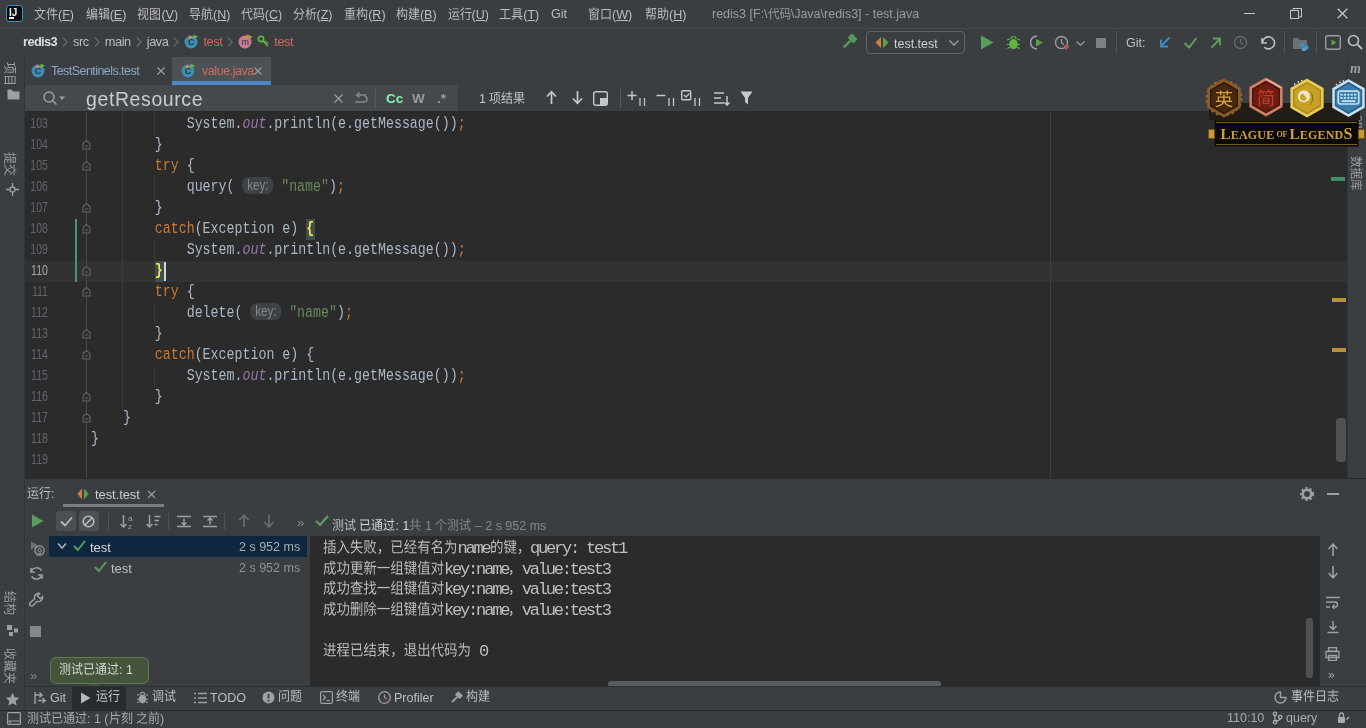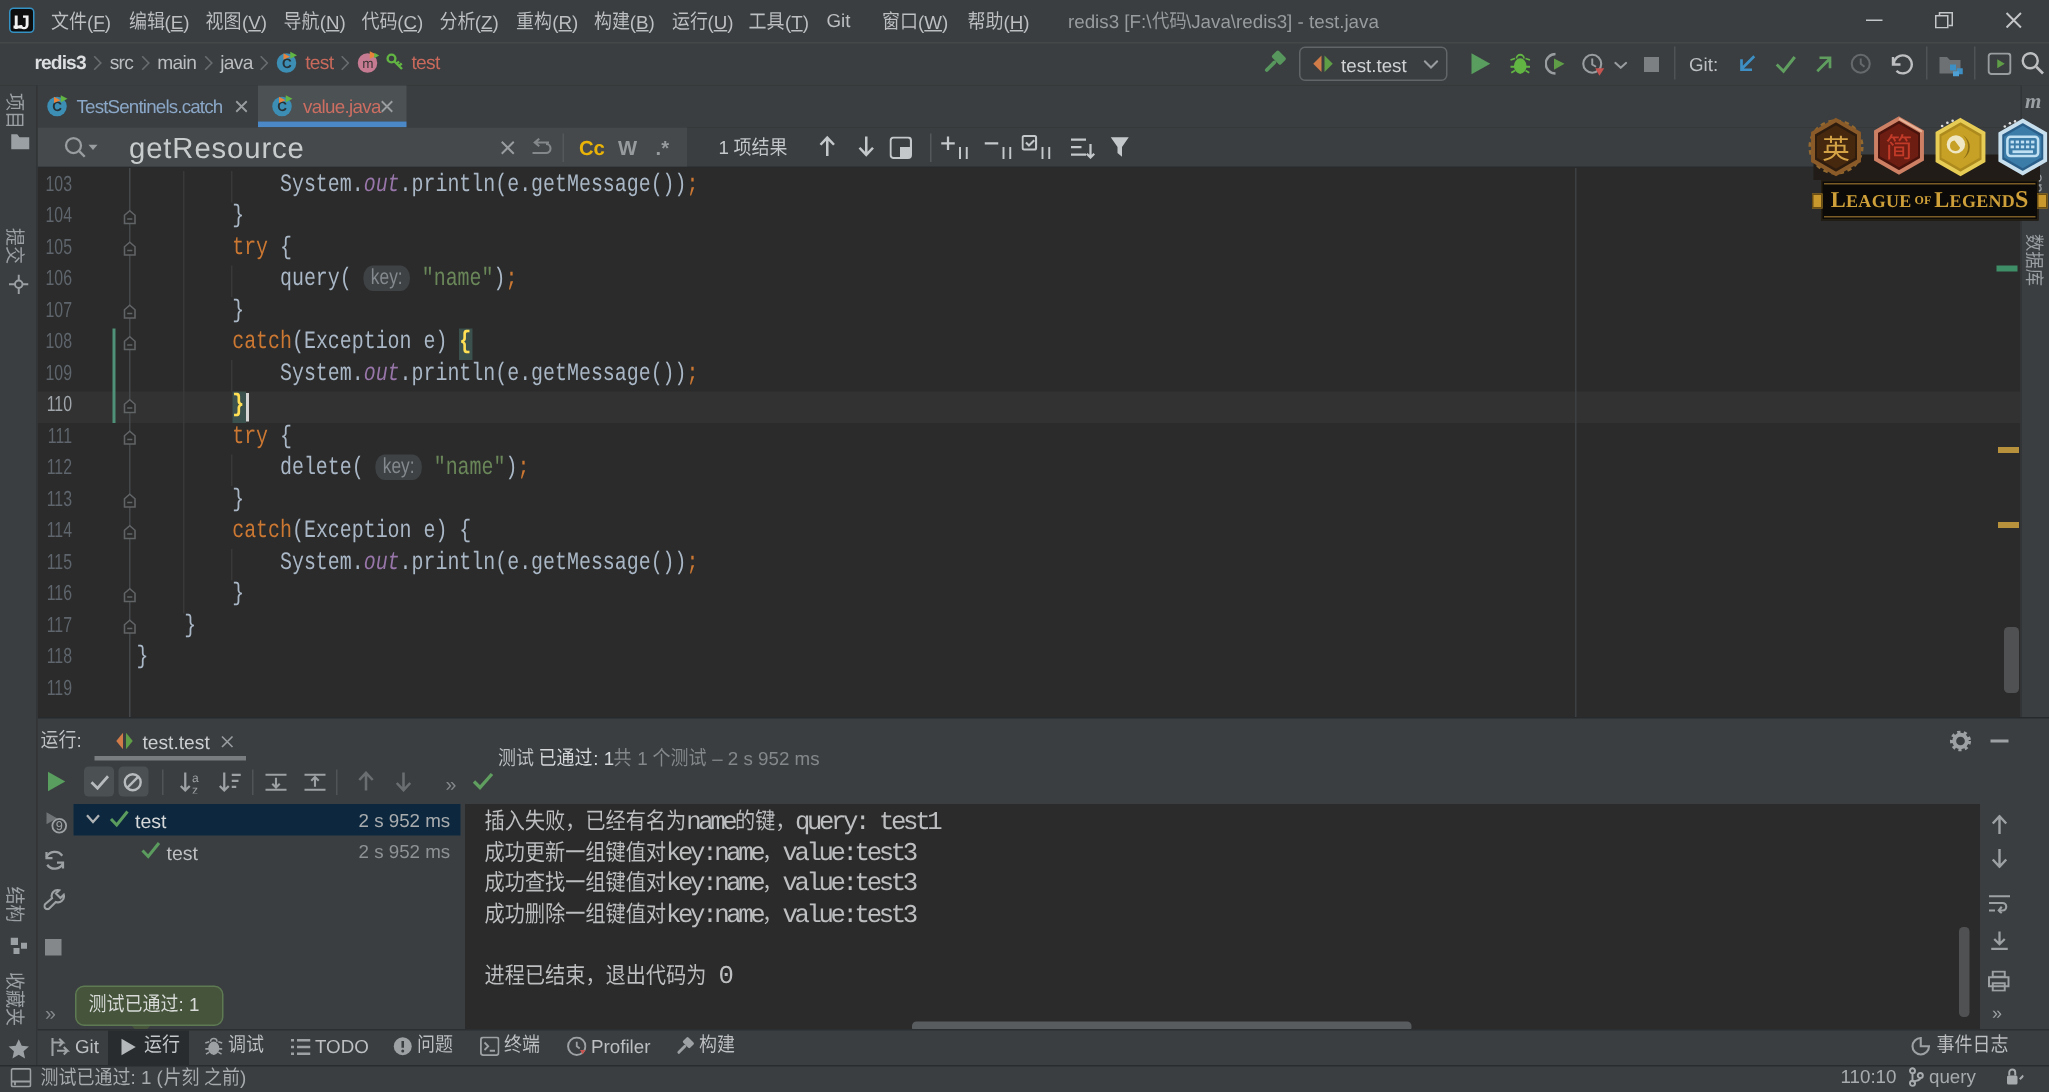--- a/index.html
+++ b/index.html
@@ -94,21 +94,21 @@
       <path id="g95ee" d="M93 615V-80H167V615ZM104 791C154 739 220 666 253 623L310 665C277 707 209 777 158 827ZM355 784V713H832V25C832 8 826 2 809 2C792 1 732 0 672 3C682 -18 694 -51 697 -73C778 -73 832 -72 865 -59C896 -46 907 -24 907 25V784ZM322 536V103H391V168H673V536ZM391 468H600V236H391Z"></path>
       <path id="g9664" d="M474 221C440 149 389 74 336 22C353 12 382 -8 394 -19C445 36 502 122 541 202ZM764 200C817 136 879 47 907 -10L967 25C938 81 877 166 820 229ZM78 800V-77H145V732H274C250 665 219 576 189 505C266 426 285 358 285 303C285 271 279 244 262 233C254 226 243 224 229 223C213 222 191 222 167 225C178 205 184 177 185 158C209 157 236 157 257 159C278 162 297 168 311 179C340 199 352 241 352 296C351 358 333 430 256 513C292 592 331 691 362 774L314 803L303 800ZM371 345V276H634V7C634 -6 630 -11 614 -11C600 -12 551 -12 495 -10C507 -30 517 -59 521 -79C593 -79 639 -78 668 -66C697 -55 706 -34 706 7V276H954V345H706V467H860V533H465V467H634V345ZM661 847C595 727 470 611 344 546C362 532 383 509 394 492C493 549 590 634 664 730C749 624 835 557 924 501C935 522 957 546 975 561C882 611 789 678 702 784L725 822Z"></path>
       <path id="g9879" d="M618 500V289C618 184 591 56 319 -19C335 -34 357 -61 366 -77C649 12 693 158 693 289V500ZM689 91C766 41 864 -31 911 -79L961 -26C913 21 813 90 736 138ZM29 184 48 106C140 137 262 179 379 219L369 284L247 247V650H363V722H46V650H172V225ZM417 624V153H490V556H816V155H891V624H655C670 655 686 692 702 728H957V796H381V728H613C603 694 591 656 578 624Z"></path>
       <path id="g9898" d="M176 615H380V539H176ZM176 743H380V668H176ZM108 798V484H450V798ZM695 530C688 271 668 143 458 77C471 65 488 42 494 27C722 103 751 248 758 530ZM730 186C793 141 870 75 908 33L954 79C914 120 835 183 774 226ZM124 302C119 157 100 37 33 -41C49 -49 77 -68 88 -78C125 -30 149 28 164 98C254 -35 401 -58 614 -58H936C940 -39 952 -9 963 6C905 4 660 4 615 4C495 5 395 11 317 43V186H483V244H317V351H501V410H49V351H252V81C222 105 197 136 178 176C183 214 186 255 188 298ZM540 636V215H603V579H841V219H907V636H719C731 664 744 699 757 733H955V794H499V733H681C672 700 661 664 650 636Z"></path>
       <path id="gff0c" d="M157 -107C262 -70 330 12 330 120C330 190 300 235 245 235C204 235 169 210 169 163C169 116 203 92 244 92L261 94C256 25 212 -22 135 -54Z"></path>
       <path id="g679c" d="M159 792V394H461V309H62V240H400C310 144 167 58 36 15C53 -1 76 -28 88 -47C220 3 364 98 461 208V-80H540V213C639 106 785 9 914 -42C925 -23 949 5 965 21C839 63 694 148 601 240H939V309H540V394H848V792ZM236 563H461V459H236ZM540 563H767V459H540ZM236 727H461V625H236ZM540 727H767V625H540Z"></path>
     </defs>
   </svg>
 <div class="a" style="left:0;top:0;width:1366px;height:28px;background:#3a3e41"></div>
 <div class="a" style="left:6px;top:5px;width:17px;height:17px;background:#0d0d0d;border:1px solid #3592c4;border-radius:3px">
-<div class="a" style="left:2px;top:1px;font-size:13px;font-weight:bold;color:#f0f0f0;letter-spacing:0">IJ</div>
+<div class="a" style="left:2px;top:1px;font-size:10px;font-weight:bold;color:#f0f0f0;letter-spacing:0">IJ</div>
 <div class="a" style="left:2px;top:11px;width:5px;height:1.5px;background:#f0f0f0"></div>
   </div>
 <div class="a row" style="left:34px;top:7px;color:#bdbfc1;font-size:13px"><svg class="k" style="vertical-align:-1.62px;" width="24.0" height="13.5" viewBox="0 0 2000 1000" preserveAspectRatio="none">
       <g fill="#bdbfc1">
         <use href="#g6587" transform="translate(0,880) scale(1,-1)"></use>
         <use href="#g4ef6" transform="translate(1000,880) scale(1,-1)"></use>
       </g>
     </svg><span style="font-size:12.5px">(<u style="text-decoration-thickness:1px">F</u>)</span></div>
 <div class="a row" style="left:85.7px;top:7px;color:#bdbfc1;font-size:13px"><svg class="k" style="vertical-align:-1.62px;" width="24.0" height="13.5" viewBox="0 0 2000 1000" preserveAspectRatio="none">
       <g fill="#bdbfc1">
@@ -293,21 +293,21 @@
 <div class="a" style="left:25px;top:57px;width:1341px;height:28px;background:#3a3e41"></div>
 <div class="a" style="left:172px;top:57px;width:99px;height:24px;background:#4c5153"></div>
 <div class="a" style="left:172px;top:81px;width:99px;height:4px;background:#4a88c7"></div>
 <div class="a" style="left:25px;top:57px;width:147px;height:28px;background:#3a3e41"></div>
 <svg class="a" style="left:31px;top:63px" width="15" height="15" viewBox="0 0 15 15">
     <circle cx="7" cy="8" r="6.5" fill="#3d8eb4"></circle>
     <text x="7" y="11" font-size="9" font-weight="bold" fill="#263238" text-anchor="middle" font-family="Liberation Sans">C</text>
     <path d="M5 1.5L9.3 3.8L5 5.6Z" fill="#e8833c"></path>
     <path d="M9.5 0.5L14 2.8L9.5 5.2Z" fill="#62b543"></path>
   </svg>
-<div class="a" style="left:51px;top:64px;font-size:12.5px;letter-spacing:-0.55px;color:#8ba7c7">TestSentinels.catch</div>
+<div class="a" style="left:51px;top:64px;font-size:12.5px;letter-spacing:-0.55px;color:#8ba7c7">TestSentinels.test</div>
 <svg class="a" style="left:156px;top:66px" width="10" height="10" viewBox="0 0 10 10">
     <path d="M1.5 1.5l7 7M8.5 1.5l-7 7" stroke="#9a9da0" stroke-width="1.2"></path>
   </svg>
 <svg class="a" style="left:181px;top:63px" width="15" height="15" viewBox="0 0 15 15">
     <circle cx="7" cy="8" r="6.5" fill="#3d8eb4"></circle>
     <text x="7" y="11" font-size="9" font-weight="bold" fill="#263238" text-anchor="middle" font-family="Liberation Sans">C</text>
     <path d="M5 1.5L9.3 3.8L5 5.6Z" fill="#e8833c"></path>
     <path d="M9.5 0.5L14 2.8L9.5 5.2Z" fill="#62b543"></path>
   </svg>
 <div class="a" style="left:202px;top:64px;font-size:12.5px;letter-spacing:-0.45px;color:#cc6e62">value.java</div>
@@ -322,21 +322,21 @@
     <path d="M17 6.5h6l-3 3.5Z" fill="#9a9da0"></path>
   </svg>
 <div class="a" style="left:86px;top:88px;font-size:19.5px;letter-spacing:0.6px;color:#c9cccd">getResource</div>
 <svg class="a" style="left:333px;top:93px" width="11" height="11" viewBox="0 0 11 11">
     <path d="M1.5 1.5l8 8M9.5 1.5l-8 8" stroke="#9a9da0" stroke-width="1.3"></path>
   </svg>
 <svg class="a" style="left:353px;top:92px" width="15" height="13" viewBox="0 0 15 13">
     <path d="M13 3H4M6.5 0.5L3.5 3l3 2.5M2 10h9a3 3 0 000-6" fill="none" stroke="#85888a" stroke-width="1.4"></path>
   </svg>
 <div class="a" style="left:375px;top:89px;width:1px;height:19px;background:#55585a"></div>
-<div class="a" style="left:386px;top:91px;font-size:13.5px;font-weight:bold;color:#eab308">Cc</div>
+<div class="a" style="left:386px;top:91px;font-size:13.5px;font-weight:bold;color:#86efac">Cc</div>
 <div class="a" style="left:412px;top:91px;font-size:13.5px;font-weight:bold;color:#989b9e">W</div>
 <div class="a" style="left:437px;top:91px;font-size:13.5px;font-weight:bold;color:#989b9e">.*</div>
 <div class="a row" style="left:479px;top:91px;font-size:12.5px;color:#c5c8ca">1 <svg class="k" style="vertical-align:-1.62px;" width="36.0" height="13.5" viewBox="0 0 3000 1000" preserveAspectRatio="none">
       <g fill="#c5c8ca">
         <use href="#g9879" transform="translate(0,880) scale(1,-1)"></use>
         <use href="#g7ed3" transform="translate(1000,880) scale(1,-1)"></use>
         <use href="#g679c" transform="translate(2000,880) scale(1,-1)"></use>
       </g>
     </svg></div>
 <svg class="a" style="left:545px;top:90px" width="13" height="15" viewBox="0 0 13 15">
@@ -538,21 +538,21 @@
 <svg class="a" style="left:238px;top:514px" width="12" height="14" viewBox="0 0 12 14">
     <path d="M6 13V1.5M1.5 6L6 1.2L10.5 6" fill="none" stroke="#6b6e70" stroke-width="1.7"></path>
   </svg>
 <svg class="a" style="left:263px;top:514px" width="12" height="14" viewBox="0 0 12 14">
     <path d="M6 1v11.5M1.5 8L6 12.8L10.5 8" fill="none" stroke="#6b6e70" stroke-width="1.7"></path>
   </svg>
 <div class="a" style="left:297px;top:515px;font-size:13px;color:#85888b;letter-spacing:-1px">»</div>
 <svg class="a" style="left:315px;top:515px" width="14" height="12" viewBox="0 0 14 12">
     <path d="M1 6L5 10L13 1" fill="none" stroke="#5f9e5f" stroke-width="2.2"></path>
   </svg>
-<div class="a row" style="left:332px;top:498px;font-size:12.5px;color:#bdbfc1"><svg class="k" style="vertical-align:-1.62px;" width="24.0" height="13.5" viewBox="0 0 2000 1000" preserveAspectRatio="none">
+<div class="a row" style="left:332px;top:518px;font-size:12.5px;color:#bdbfc1"><svg class="k" style="vertical-align:-1.62px;" width="24.0" height="13.5" viewBox="0 0 2000 1000" preserveAspectRatio="none">
       <g fill="#bdbfc1">
         <use href="#g6d4b" transform="translate(0,880) scale(1,-1)"></use>
         <use href="#g8bd5" transform="translate(1000,880) scale(1,-1)"></use>
       </g>
     </svg> <span style="color:#d6d8da"><svg class="k" style="vertical-align:-1.62px;" width="36.0" height="13.5" viewBox="0 0 3000 1000" preserveAspectRatio="none">
         <g fill="#d6d8da">
           <use href="#g5df2" transform="translate(0,880) scale(1,-1)"></use>
           <use href="#g901a" transform="translate(1000,880) scale(1,-1)"></use>
           <use href="#g8fc7" transform="translate(2000,880) scale(1,-1)"></use>
         </g>

